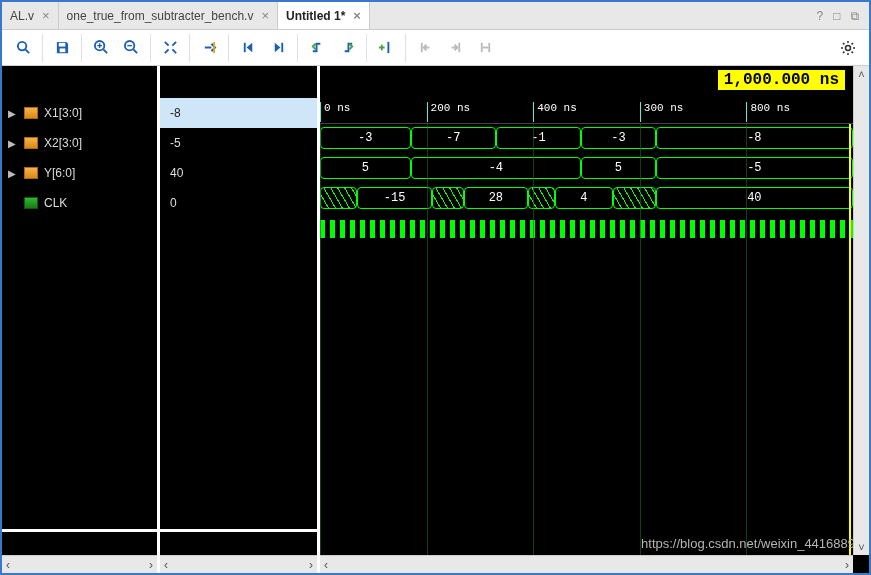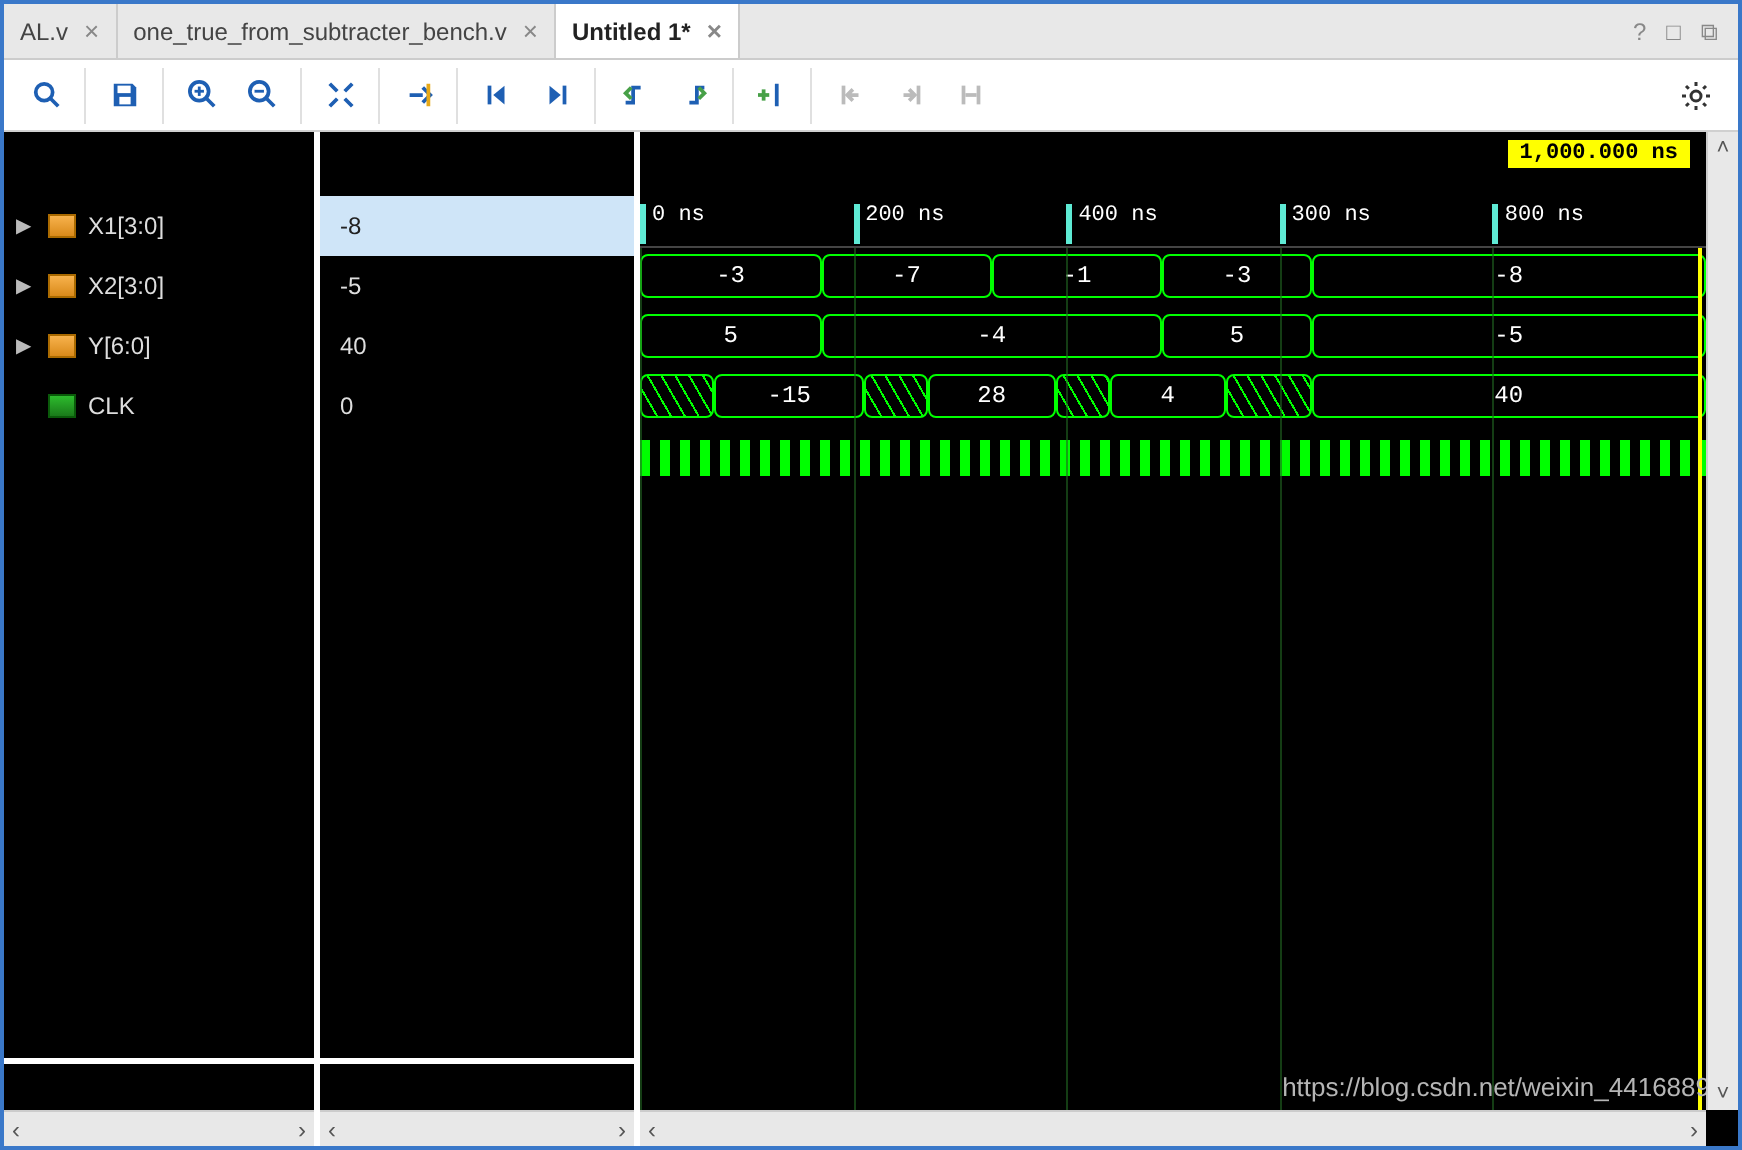--- a/index.html
+++ b/index.html
@@ -134,21 +134,21 @@
     border-top: 1px solid #ccc;
   }
   
   .cursor-badge {
     position: absolute;
     top: 4px;
     right: 24px;
     background: #ffff00;
     color: #000;
     font-family: "Courier New", monospace;
-    font-size: 11px;
+    font-size: 16px;
     padding: 1px 6px;
     font-weight: 700;
   }
   .wave-canvas {
     position: relative;
     flex: 1;
     background: #000;
     overflow: hidden;
   }
   .ruler {
@@ -158,21 +158,21 @@
     right: 16px;
     height: 26px;
     border-bottom: 1px solid #444;
     color: #fff;
     font-family: "Courier New", monospace;
     font-size: 11px;
   }
   .ruler .tick {
     position: absolute;
     bottom: 0;
-    border-left: 3px solid #5eead4;
+    border-left: 1px solid #5eead4;
     padding-left: 3px;
     height: 20px;
     top: 4px;
   }
   .waverows {
     position: absolute;
     top: 58px;
     left: 0;
     right: 16px;
     bottom: 0;

